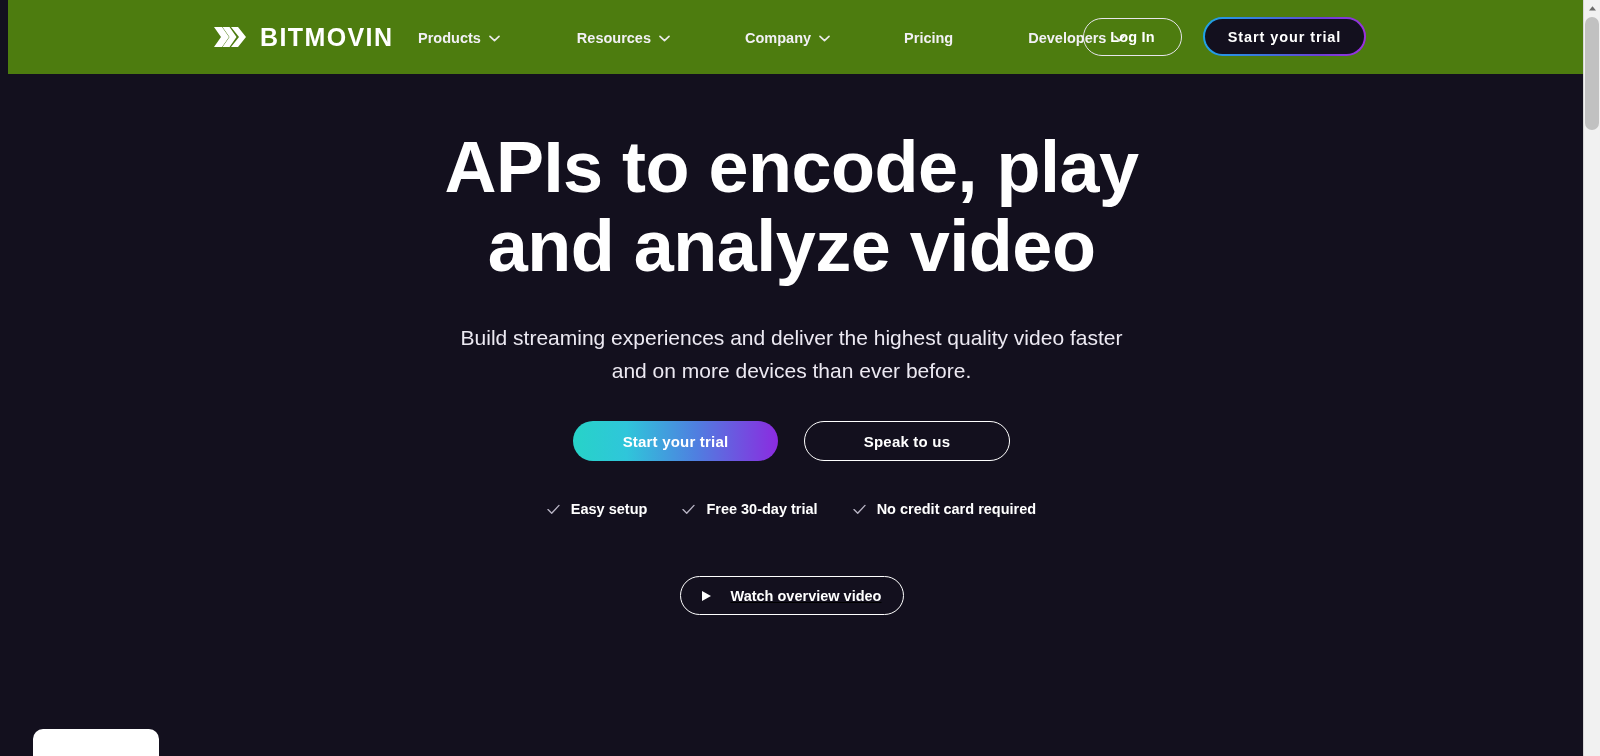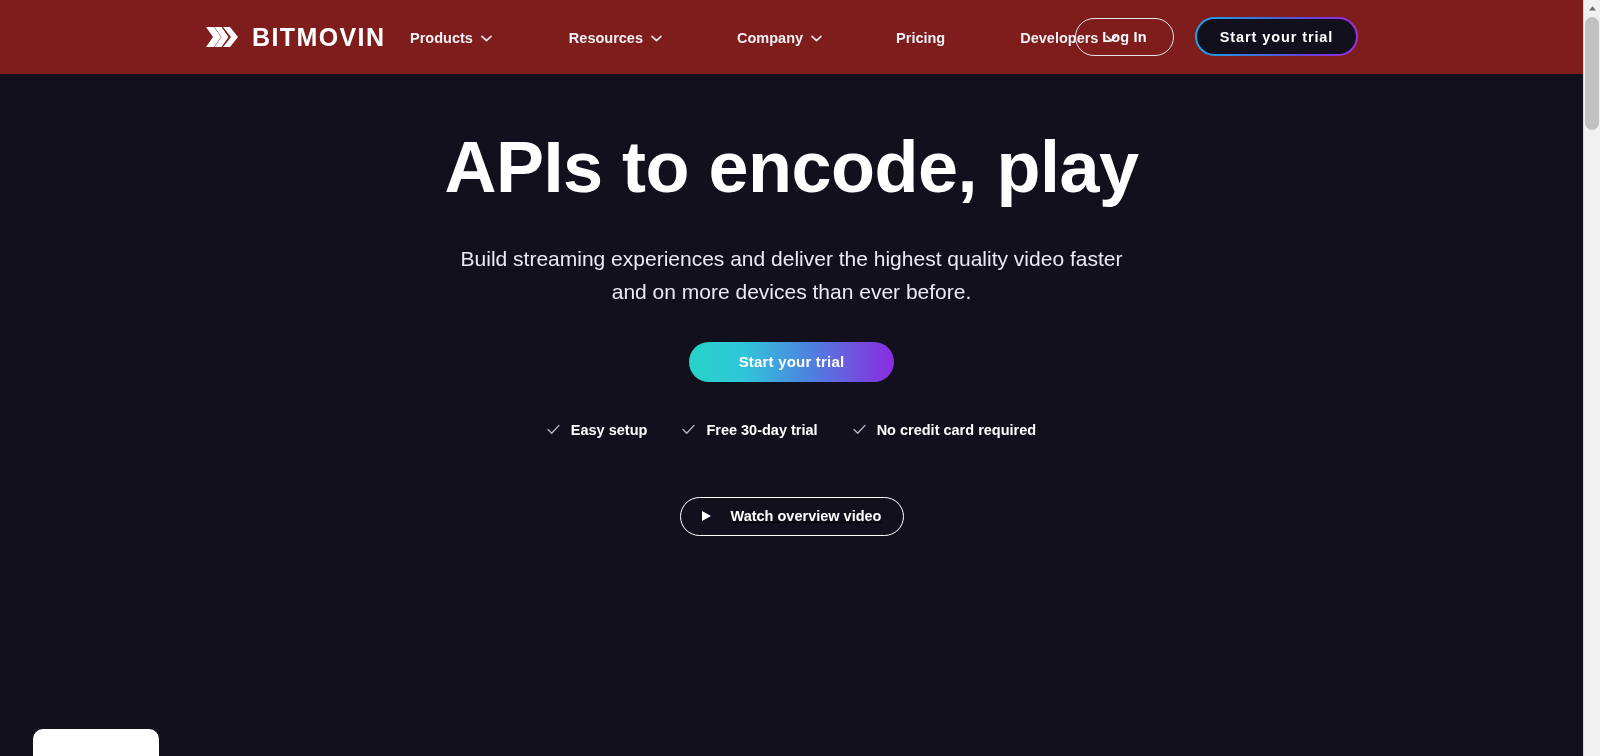--- a/index.html
+++ b/index.html
@@ -19,25 +19,25 @@
     position:absolute;
     left:0; top:0;
     width:1583px; height:756px;
     background:#13101e;
     overflow:hidden;
   }
 
   
   .header {
     position:absolute;
-    left:0; top:0;
+    left:8px; top:0;
     width:1583px; height:74px;
     display:flex;
     align-items:center;
-    background:#7f1d1d;
+    background:#4d7c0f;
     text-decoration:underline;
   }
   .brand {
     position:absolute;
     left:204px; top:19px;
     display:flex; align-items:center; gap:12px;
     height:36px;
   }
   .logo-mark { width:36px; height:26px; display:block; }
   .brand-name {
@@ -311,29 +311,31 @@
         <button class="btn-login">Log In</button>
         <div class="btn-trial-outline">
           <span>Start  your  trial</span>
         </div>
       </div>
     </div>
 
     <div class="hero">
       <h1 class="headline">
         <span>APIs to encode, play</span>
+        <span class="l2">and analyze video</span>
       </h1>
 
       <p class="subhead">
         <span>Build streaming experiences and deliver the highest quality video faster and</span>
         <span>on more devices than ever before.</span>
       </p>
 
       <div class="cta-row">
         <button class="btn-primary">Start your trial</button>
+        <button class="btn-secondary">Speak to us</button>
       </div>
 
       <div class="features">
         <div class="feature">
           <span>
             <svg class="check" viewBox="0 0 13 11">
                 <path d="M1 5.6 L4.7 9.3 L12 1.4" stroke="#b8b4c4" stroke-width="1.35" fill="none" stroke-linecap="round" stroke-linejoin="round"></path>
               </svg>
           </span>
           <span>Easy setup</span>

